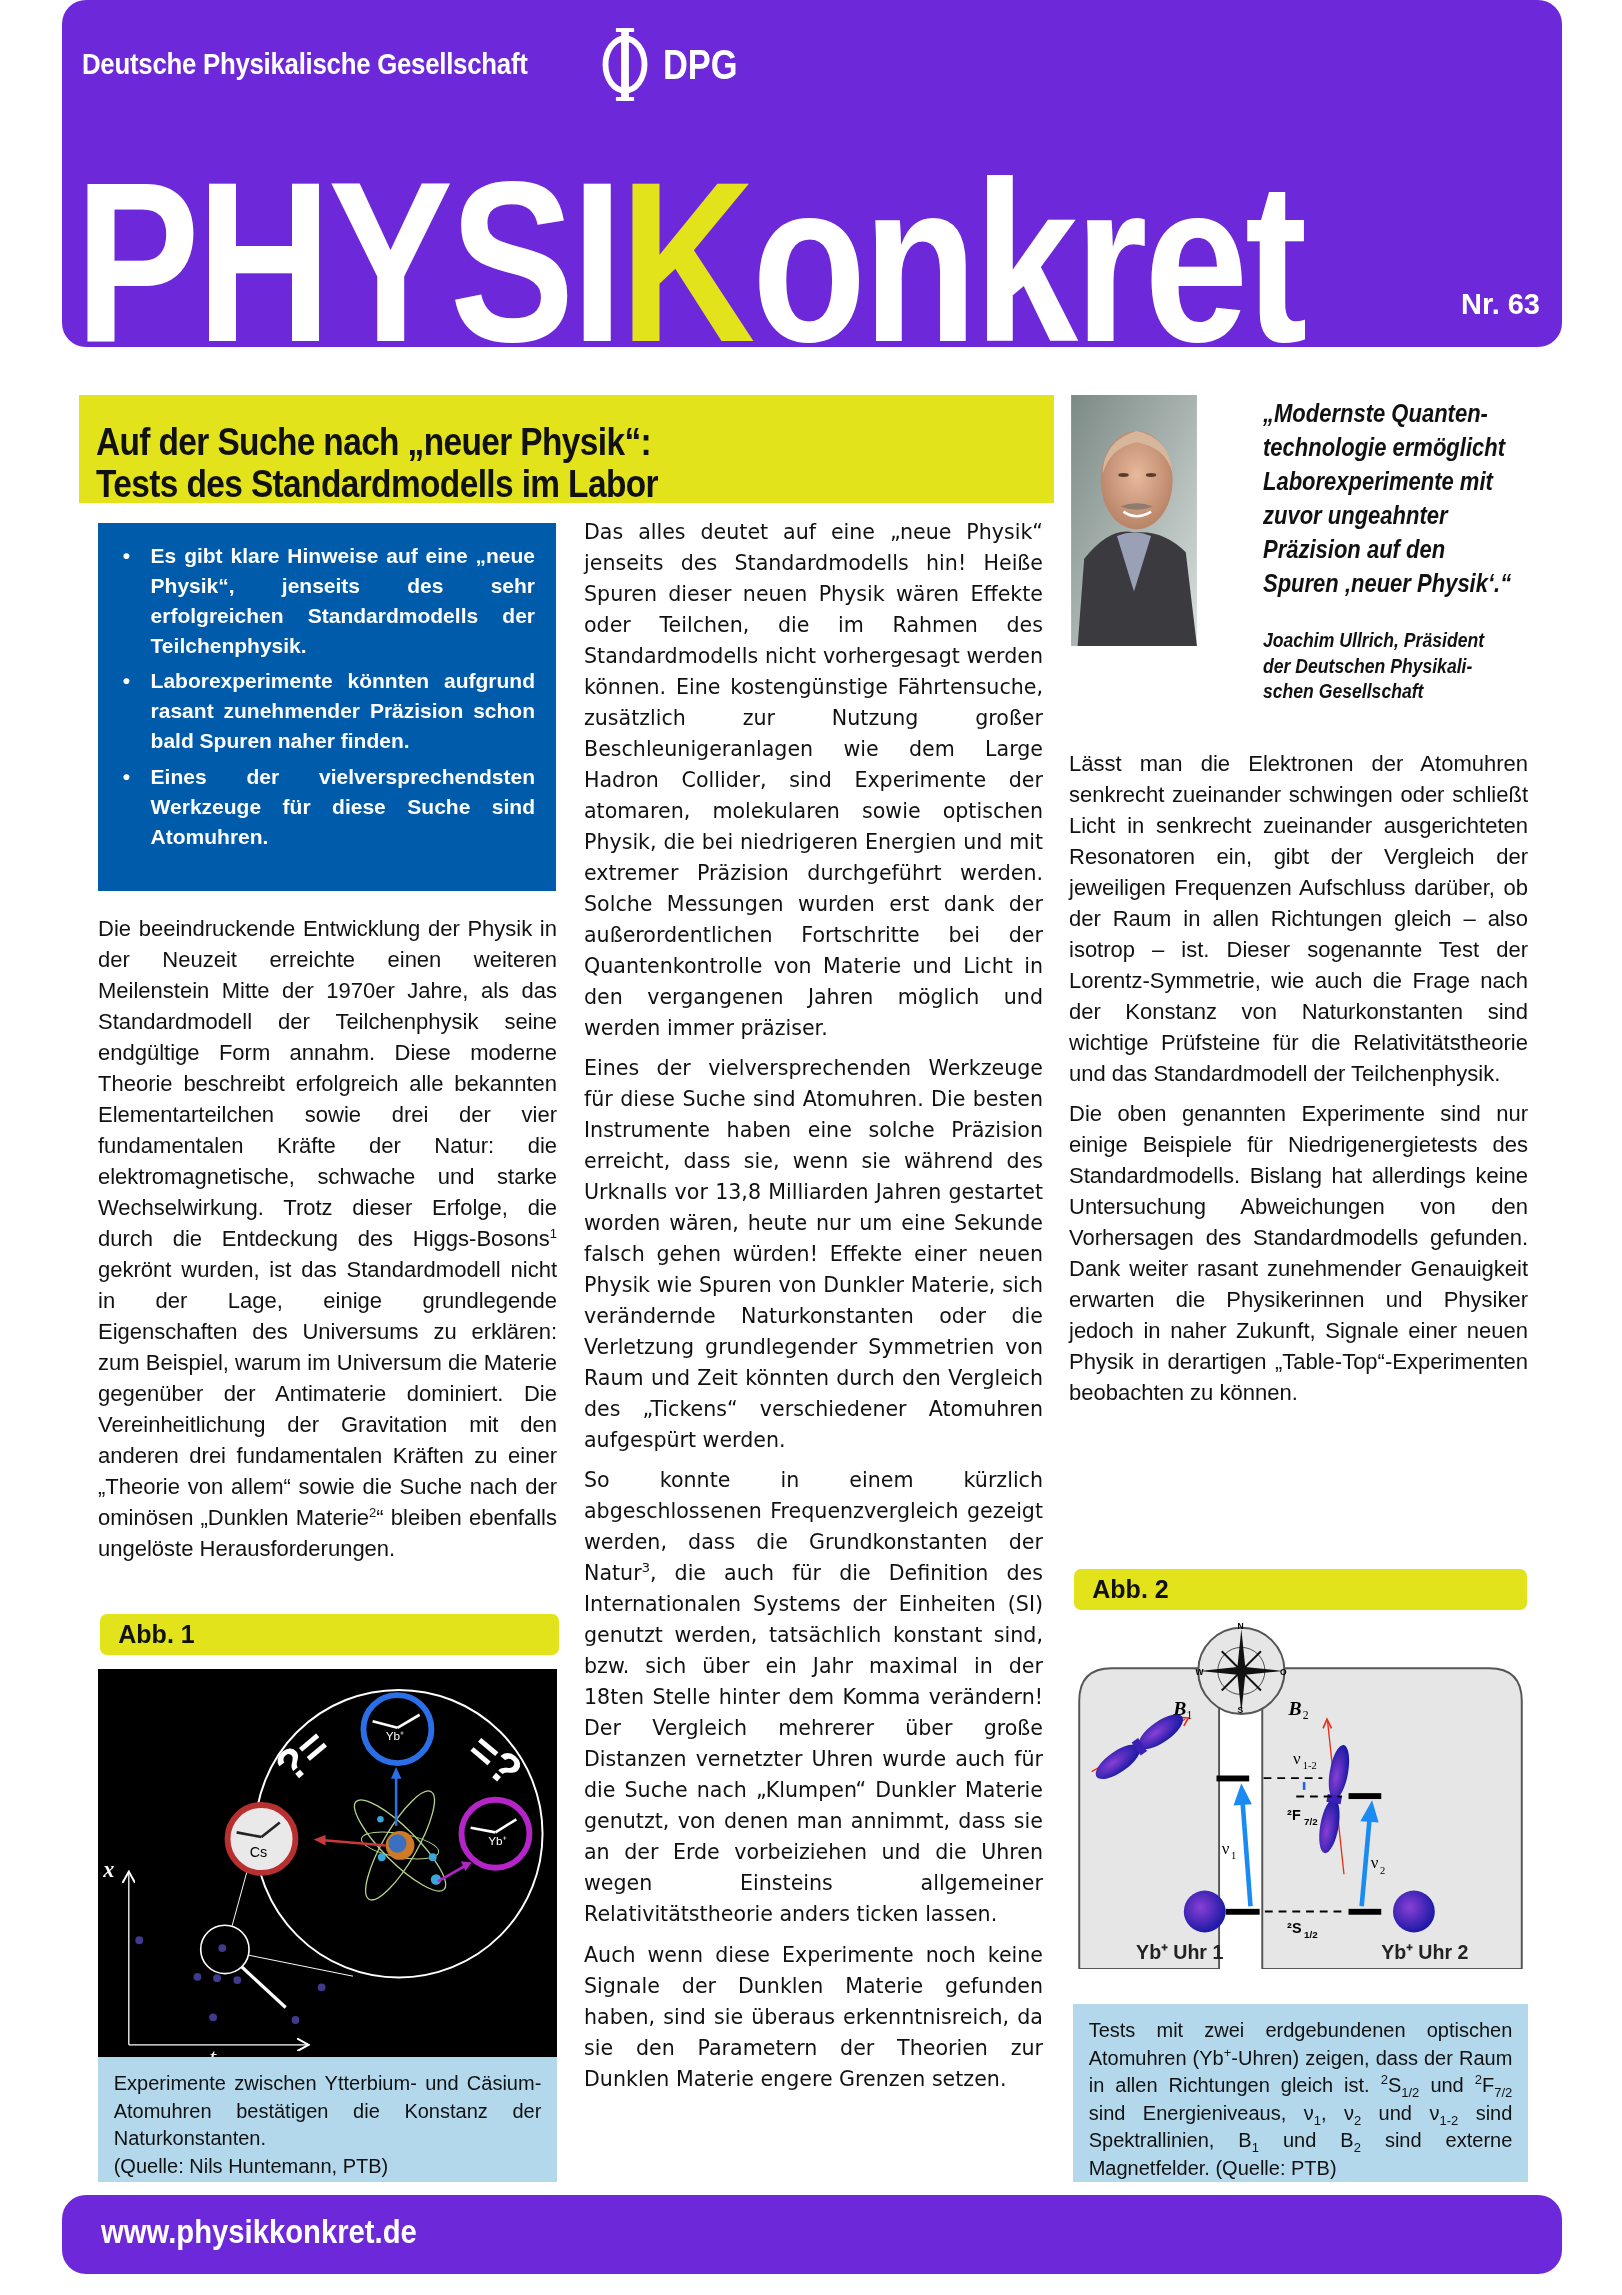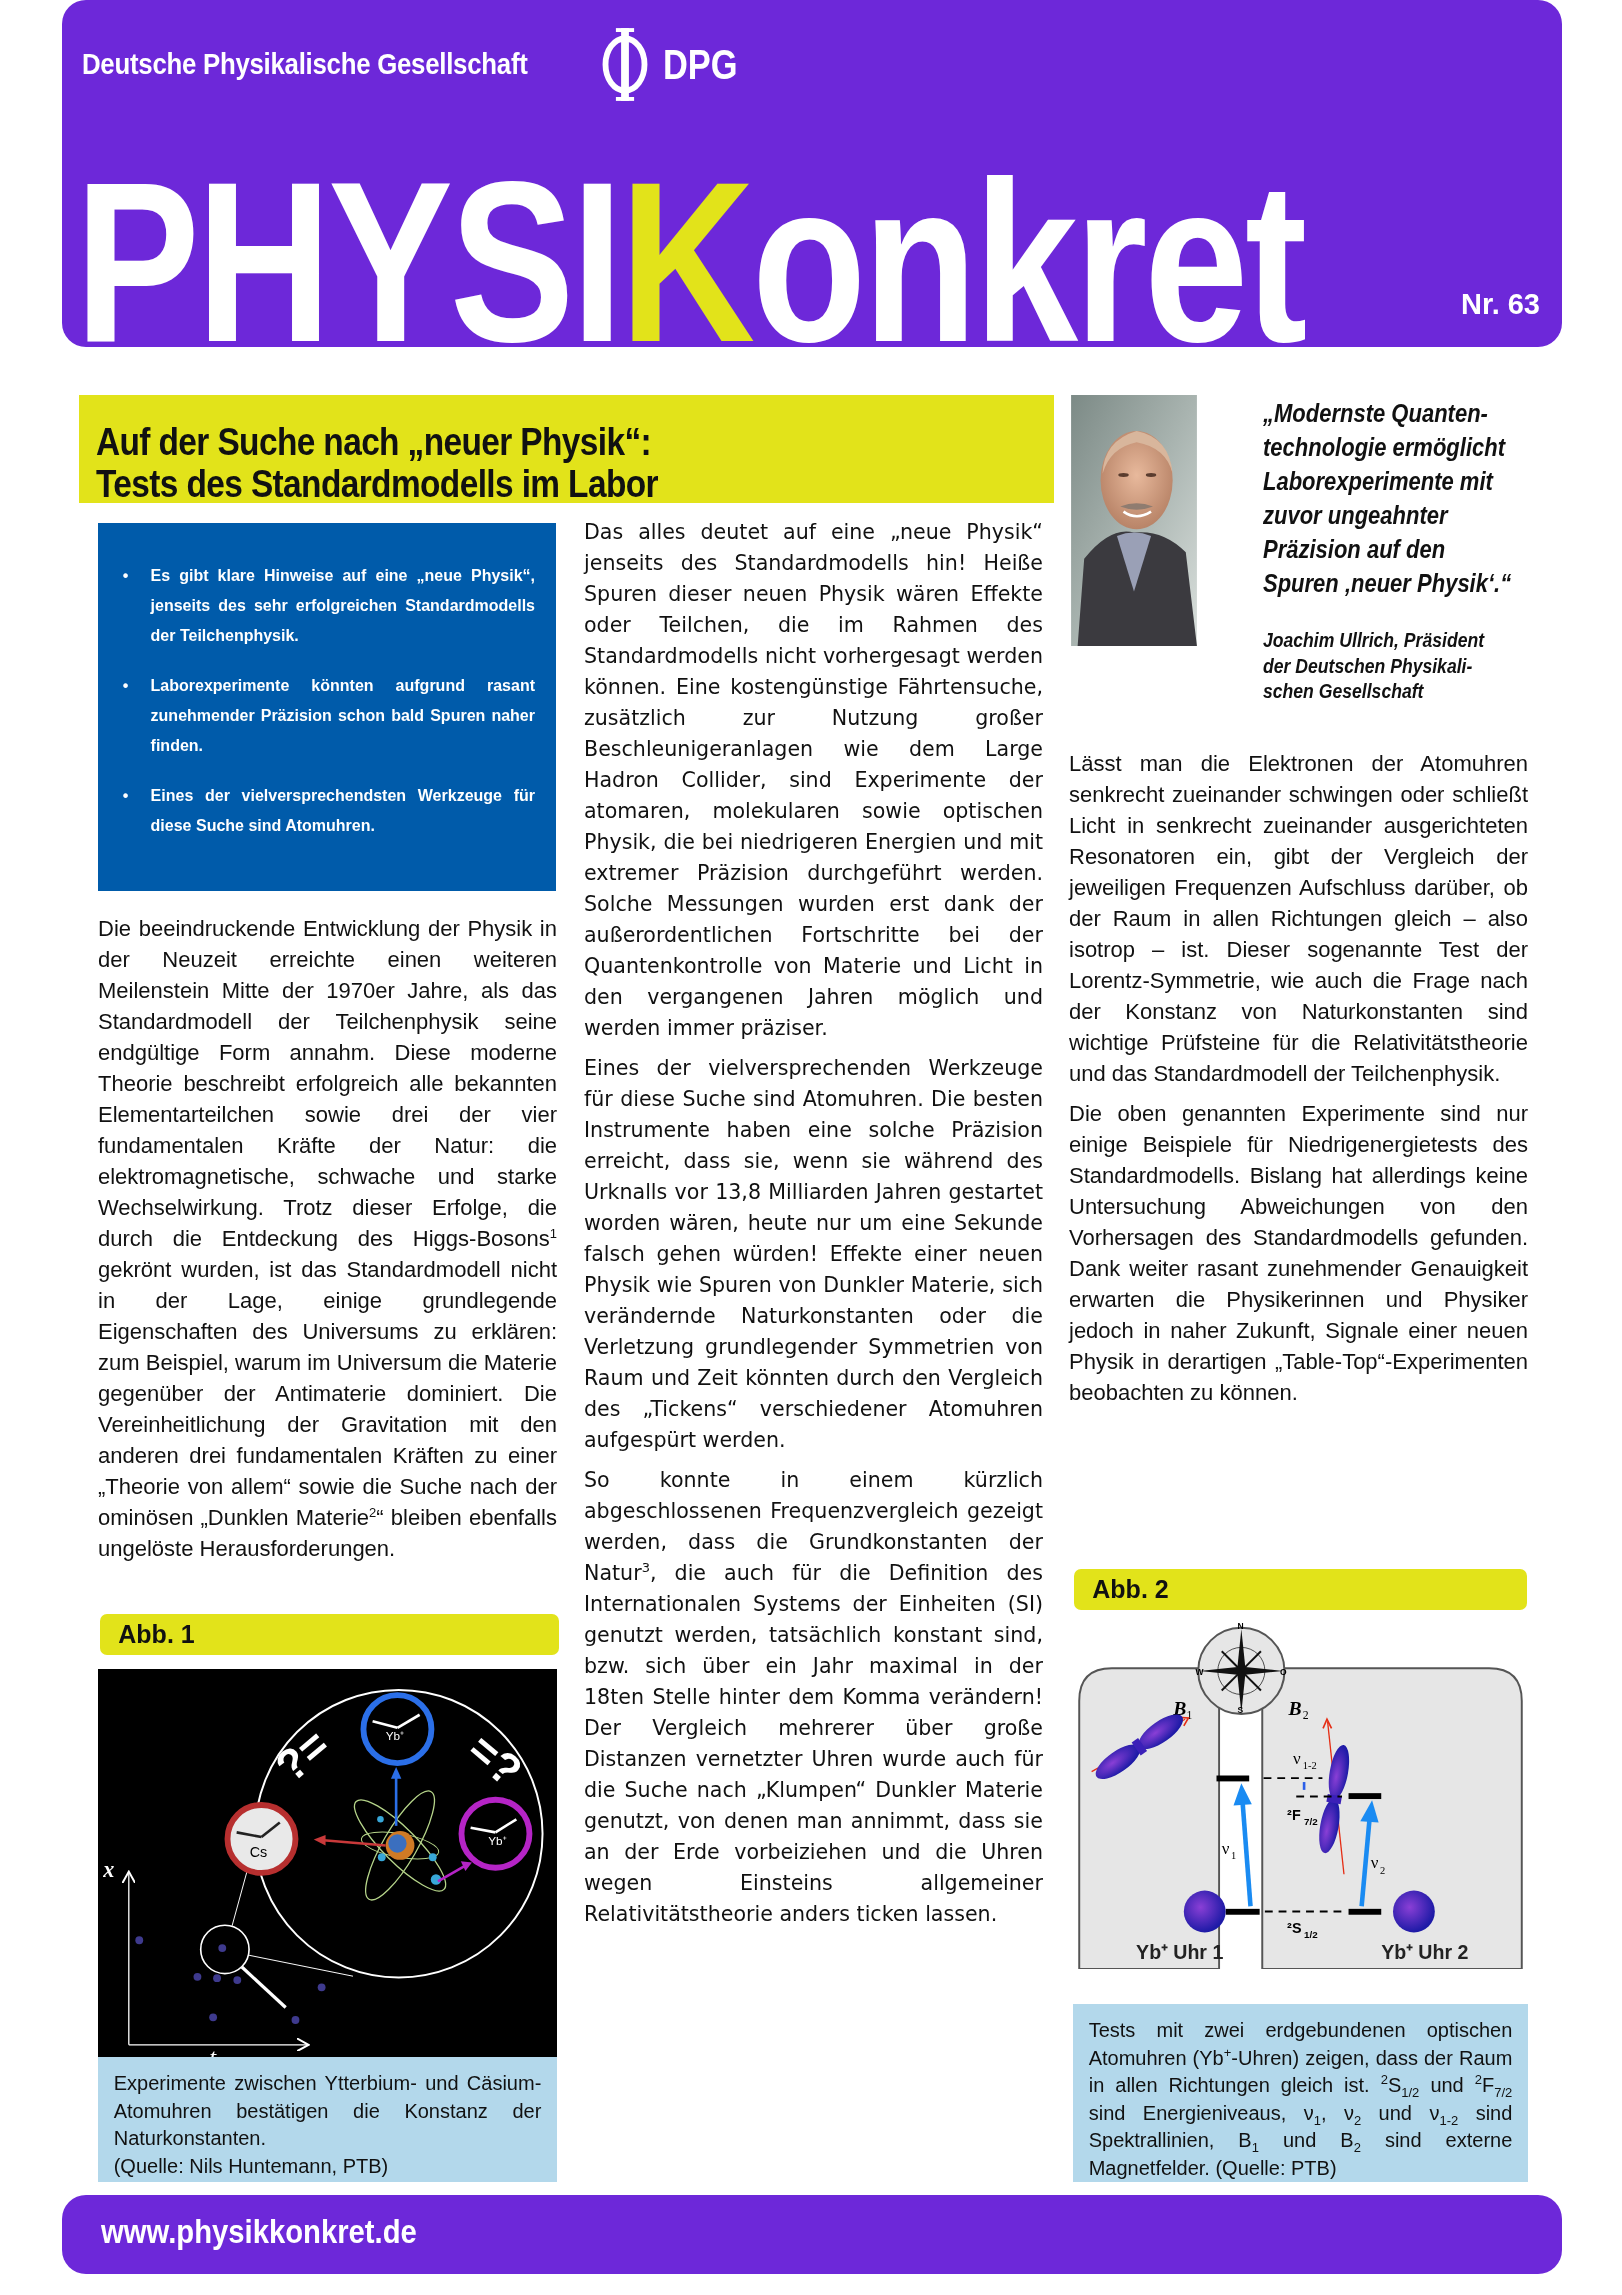--- a/index.html
+++ b/index.html
@@ -17,21 +17,21 @@
 
   .mast { position: absolute; left: 13px; top: 164px; height: 196px; white-space: nowrap; font-weight: bold; font-size: 228px; line-height: 196px; letter-spacing: -3.9px; color: #fff; transform: scaleX(0.82); transform-origin: left; }
   .mast .k { color: #e2e31a; }
   .issue { position: absolute; right: 22px; top: 288px; color: #fff; font-weight: bold; font-size: 29px; }
 
   .title-box { position: absolute; left: 79px; top: 395px; width: 975px; height: 108px; background: #e2e31a; padding: 26px 17px; }
   .title-box h1 { font-size: 38px; line-height: 42px; font-weight: bold; letter-spacing: -0.7px; transform: scaleX(0.88); transform-origin: left; white-space: nowrap; color: #111; }
 
   .summary { position: absolute; left: 98px; top: 523px; width: 458px; height: 368px; background: #005baa; color: #fff; padding: 18.3px 21px 13px 19.6px; }
   .summary ul { list-style: none; }
-  .summary li { position: relative; padding-left: 33px; font-size: 16px; line-height: 30px; font-weight: bold; text-align: justify; margin-bottom: 5.2px; margin-top: 20px; }
+  .summary li { position: relative; padding-left: 33px; font-size: 21px; line-height: 30px; font-weight: bold; text-align: justify; margin-bottom: 5.2px; }
   .summary li::before { content: "•"; position: absolute; left: 5.2px; top: 0; }
 
   .col { position: absolute; font-size: 22px; line-height: 31px; text-align: justify; hyphens: manual; color: #111; }
   .col p { margin-bottom: 9.2px; }
   #col1-text { left: 98px; top: 913px; width: 459px; }
   #col2-text { left: 584px; top: 517px; width: 459px; }
   #col3-text { left: 1069px; top: 748px; width: 459px; }
 
   .abb { position: absolute; height: 41px; background: #e2e31a; font-weight: bold; font-size: 25px; line-height: 41px; padding-left: 18.3px; border-radius: 7px; }
   #abb1-label { left: 100px; top: 1614px; width: 459px; }
@@ -195,20 +195,21 @@
 </div>
 <div id="caption1" class="caption">
   <div>Experimente zwischen Ytterbium- und Cäsium-Atomuhren bestätigen die Konstanz der Naturkonstanten.</div>
   <div style="text-align:left">(Quelle: Nils Huntemann, PTB)</div>
 </div>
 
 <div id="col2-text" class="col" style="font-family: 'DejaVu Sans', sans-serif; font-size: 20.6px;">
   <p>Das alles deutet auf eine „neue Physik“ jenseits des Standardmodells hin! Heiße Spuren dieser neuen Physik wären Effekte oder Teilchen, die im Rahmen des Standardmodells nicht vorhergesagt werden können. Eine kostengünstige Fährtensuche, zusätzlich zur Nutzung großer Beschleunigeranlagen wie dem Large Hadron Collider, sind Experimente der atomaren, molekularen sowie optischen Physik, die bei niedrigeren Energien und mit extremer Präzision durchgeführt werden. Solche Messungen wurden erst dank der außerordentlichen Fortschritte bei der Quantenkontrolle von Materie und Licht in den vergangenen Jahren möglich und werden immer präziser.</p>
   <p>Eines der vielversprechenden Werkzeuge für diese Suche sind Atomuhren. Die besten Instrumente haben eine solche Präzision erreicht, dass sie, wenn sie während des Urknalls vor 13,8 Milliarden Jahren gestartet worden wären, heute nur um eine Sekunde falsch gehen würden! Effekte einer neuen Physik wie Spuren von Dunkler Materie, sich verändernde Naturkonstanten oder die Verletzung grundlegender Symmetrien von Raum und Zeit könnten durch den Vergleich des „Tickens“ verschiedener Atomuhren aufgespürt werden.</p>
   <p><span>So konnte in einem kürzlich abgeschlossenen Frequenzvergleich gezeigt werden, dass die Grundkonstanten der Natur</span><sup class="fn">3</sup><span>, die auch für die Definition des Internationalen Systems der Einheiten (SI) genutzt werden, tatsächlich konstant sind, bzw. sich über ein Jahr maximal in der 18ten Stelle hinter dem Komma verändern! Der Vergleich mehrerer über große Distanzen vernetzter Uhren wurde auch für die Suche nach „Klumpen“ Dunkler Materie genutzt, von denen man annimmt, dass sie an der Erde vorbeiziehen und die Uhren wegen Einsteins allgemeiner Relativitätstheorie anders ticken lassen.</span></p>
+  <p>Auch wenn diese Experimente noch keine Signale der Dunklen Materie gefunden haben, sind sie überaus erkenntnisreich, da sie den Parametern der Theorien zur Dunklen Materie engere Grenzen setzen.</p>
 </div>
 
 <div id="col3-text" class="col">
   <p>Lässt man die Elektronen der Atomuhren senkrecht zueinander schwingen oder schließt Licht in senkrecht zueinander ausgerichteten Resonatoren ein, gibt der Vergleich der jeweiligen Frequenzen Aufschluss darüber, ob der Raum in allen Richtungen gleich – also isotrop – ist. Dieser sogenannte Test der Lorentz-Symmetrie, wie auch die Frage nach der Konstanz von Naturkonstanten sind wichtige Prüfsteine für die Relativitätstheorie und das Standardmodell der Teilchenphysik.</p>
   <p>Die oben genannten Experimente sind nur einige Beispiele für Niedrigenergietests des Standardmodells. Bislang hat allerdings keine Untersuchung Abweichungen von den Vorhersagen des Standardmodells gefunden. Dank weiter rasant zunehmender Genauigkeit erwarten die Physikerinnen und Physiker jedoch in naher Zukunft, Signale einer neuen Physik in derartigen „Table-Top“-Experimenten beobachten zu können.</p>
 </div>
 
 <div id="abb2-label" class="abb">Abb. 2</div>
 <div class="fig2">
   <svg width="453" height="353" viewBox="0 0 693 540" font-family="'Liberation Sans', sans-serif">

